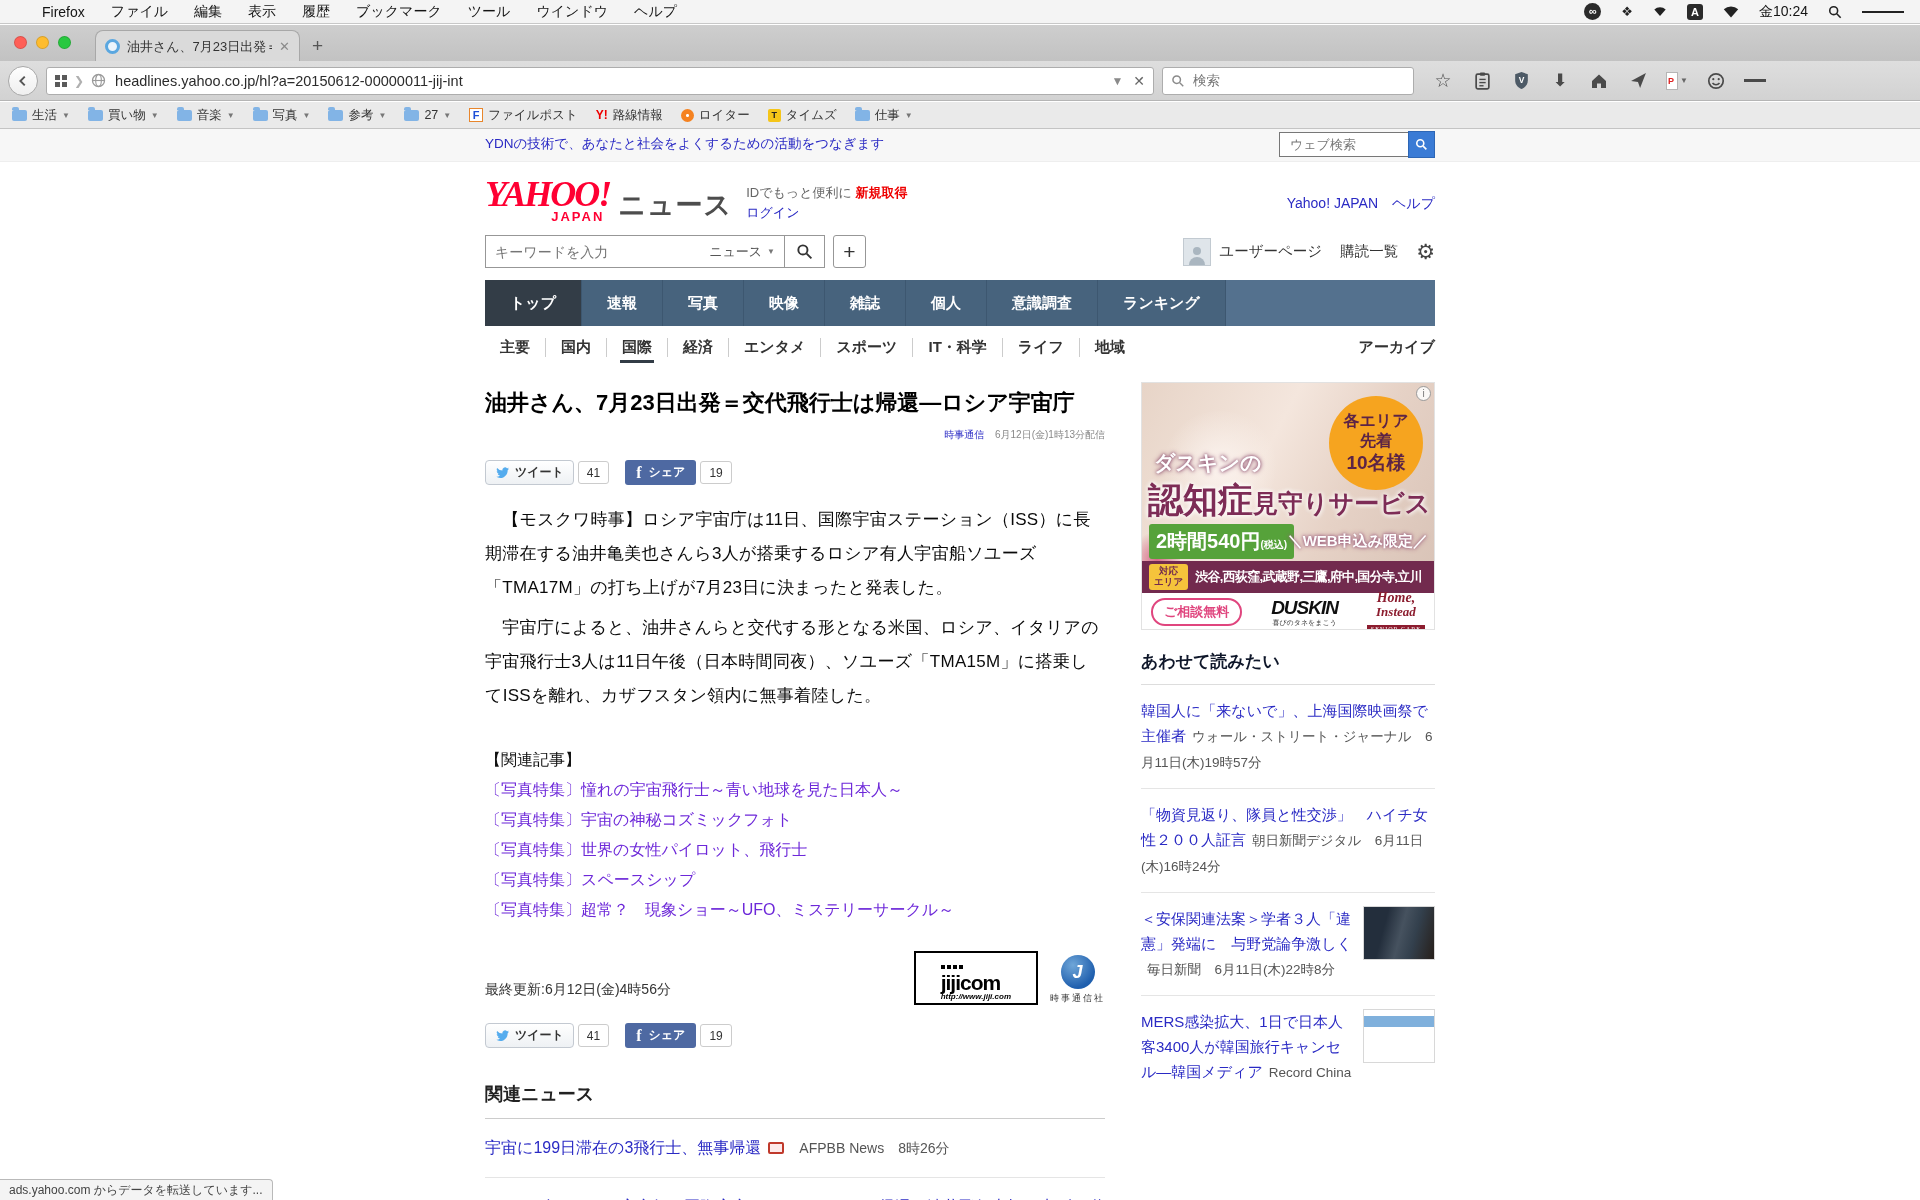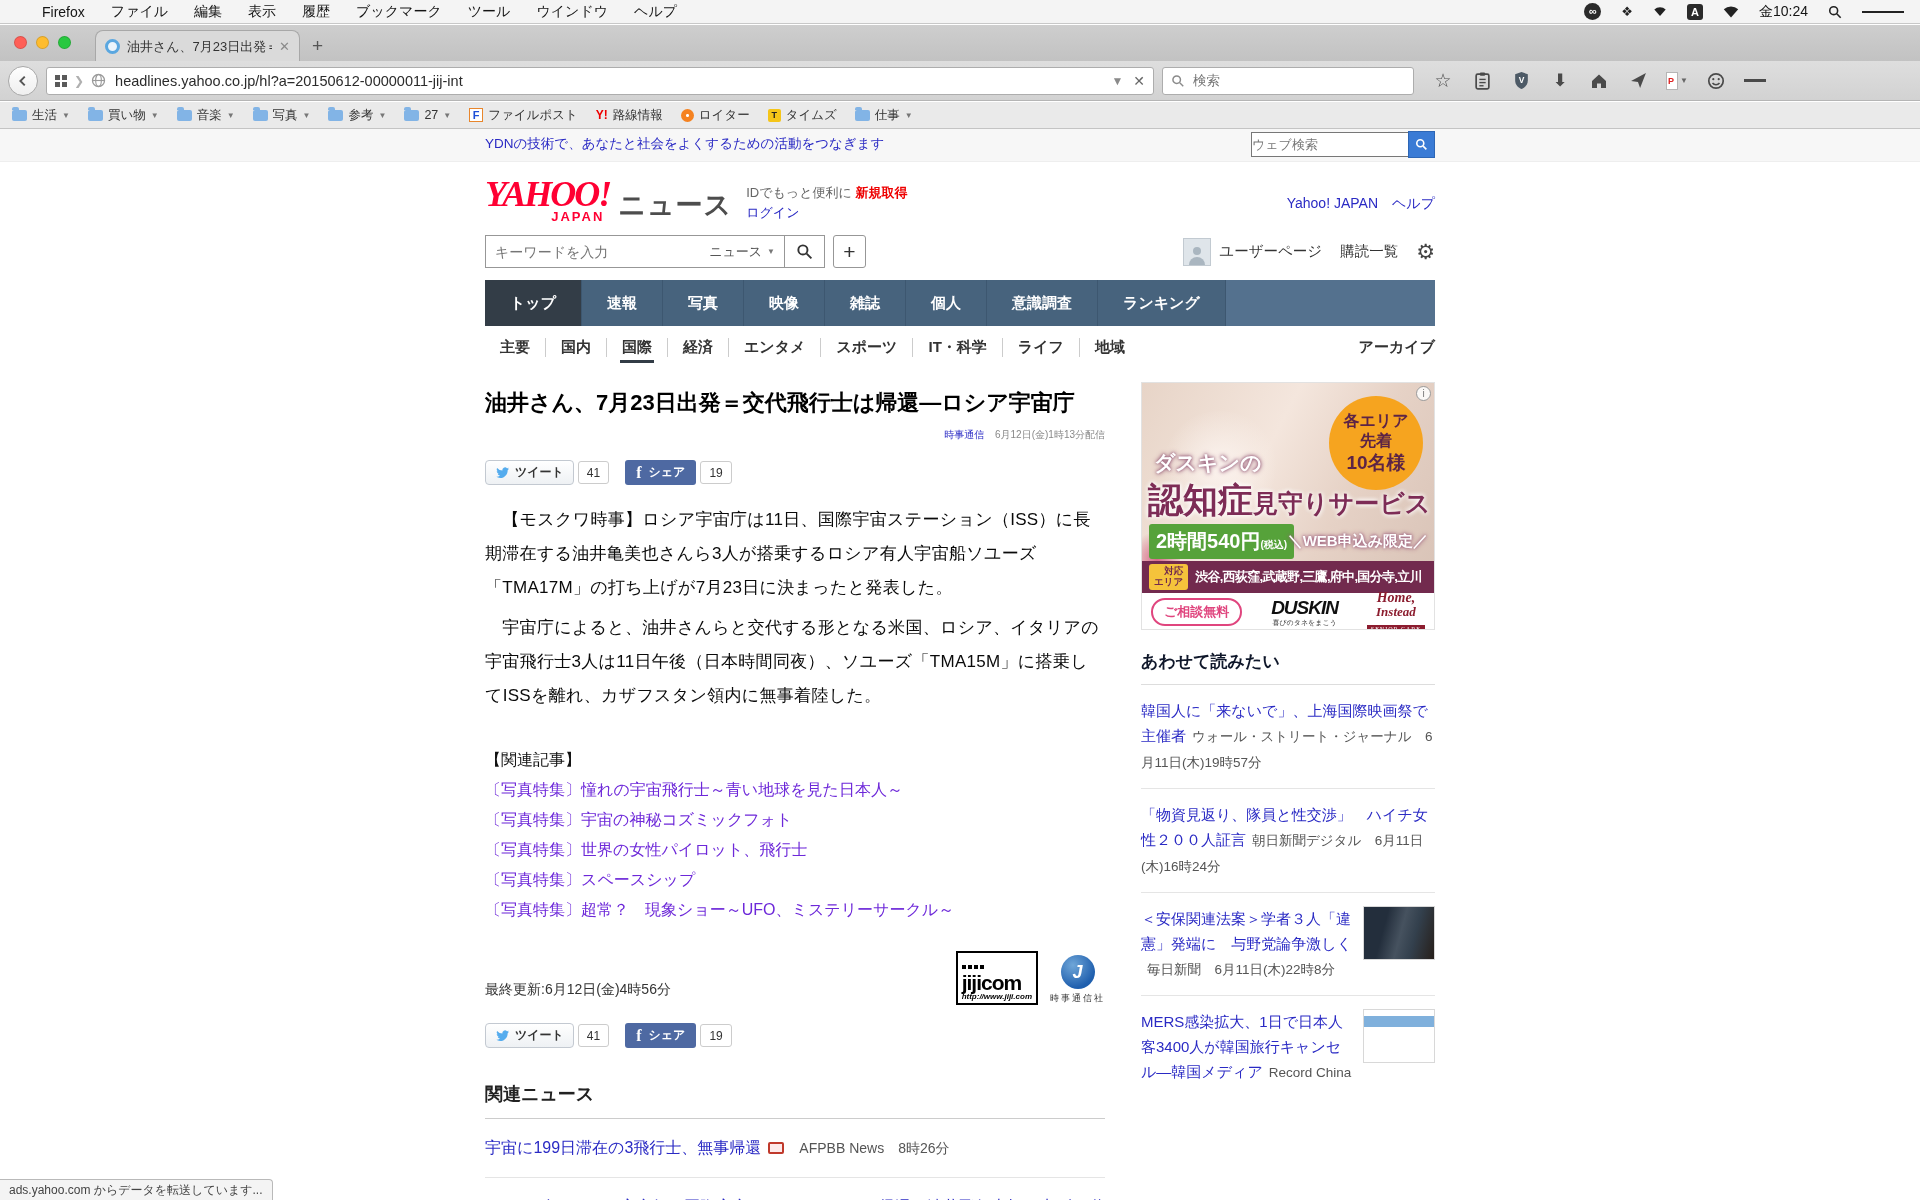--- a/index.html
+++ b/index.html
@@ -79,21 +79,21 @@
     line-height:13px;text-align:center;border-radius:2px;}
 
   
   .viewport{position:absolute;top:126px;left:0;right:0;bottom:0;background:#fff;overflow:hidden;}
   .content{width:950px;margin:0 auto;}
 
   .ydn-strip{background:#f7f7f7;height:36px;border-bottom:1px solid #eee;}
   .ydn-strip .content{display:flex;align-items:center;height:36px;}
   .promo{color:#2a2ac4;font-size:13.5px;}
   .websearch{margin-left:auto;display:flex;align-items:center;}
-  .websearch input{width:158px;height:25px;border:1px solid #777;padding:0 0;font-size:13px;outline:none;}
+  .websearch input{width:130px;height:25px;border:1px solid #777;padding:0 10px;font-size:13px;outline:none;}
   .ws-btn{width:27px;height:27px;background:#3a7bd5;border:1px solid #2d66b5;display:flex;
     align-items:center;justify-content:center;margin-left:-1px;}
 
   .header-row{display:flex;align-items:flex-end;padding:14px 0 8px;}
   .ylogo{display:flex;align-items:flex-end;gap:8px;}
   .ylogo .ywrap{display:flex;flex-direction:column;align-items:flex-end;line-height:1;}
   .yahoo-word{color:#ff0033;font-family:"Liberation Serif","DejaVu Serif",serif;
     font-weight:bold;font-style:italic;font-size:36px;letter-spacing:-2px;}
   .japan-word{color:#ff0033;font-size:13px;font-weight:bold;letter-spacing:2px;margin:-2px 6px 0 0;}
   .news-word{font-size:27px;font-weight:bold;color:#4d4d4d;letter-spacing:1px;}
@@ -147,21 +147,21 @@
   .fb-f{font-family:"Liberation Serif","DejaVu Serif",serif;font-size:16px;font-weight:bold;}
 
   .bodytext p{font-size:17px;line-height:34px;letter-spacing:.3px;margin:0 0 6px;color:#0a0a0a;}
   .related{margin-top:32px;}
   .related .rhead{font-size:16px;line-height:30px;color:#111;}
   .related a{display:block;font-size:16px;line-height:30px;color:#6d28d9;}
 
   .updated-row{display:flex;align-items:flex-end;margin-top:26px;}
   .updated{font-size:14px;color:#333;padding-bottom:6px;}
   .logos{margin-left:auto;display:flex;align-items:flex-end;gap:12px;}
-  .jijibox{border:2px solid #000;padding:3px 4px 2px;line-height:1;}
+  .jijibox{border:2px solid #000;padding:3px 25px 2px;line-height:1;}
   .jiji-dots i{display:inline-block;width:4px;height:4px;background:#000;margin-right:2px;}
   .jijiword{font-size:21px;font-weight:900;letter-spacing:-1px;color:#000;}
   .jijiurl{font-size:8px;font-style:italic;text-align:right;color:#000;font-weight:bold;}
   .jijimark{display:flex;flex-direction:column;align-items:center;}
   .jijicircle{width:34px;height:34px;border-radius:50%;color:#fff;font-weight:bold;font-style:italic;
     background:radial-gradient(circle at 35% 30%,#6fa6d8,#1f5fae 70%);display:flex;
     align-items:center;justify-content:center;font-size:18px;}
   .jijiname{font-size:9px;color:#333;letter-spacing:2px;margin-top:3px;}
 
   .relnews h2{font-size:18px;margin:34px 0 0;padding-bottom:12px;border-bottom:1px solid #ccc;color:#222;}
@@ -191,21 +191,21 @@
     text-shadow:0 0 5px #fff,0 0 5px #fff;z-index:2;}
   .ad-title .big{font-size:35px;}.ad-title .small{font-size:25px;}
   .ad-price{position:absolute;left:7px;top:141px;background:#56a23a;color:#fff;font-weight:bold;
     font-size:20px;padding:4px 7px;border-radius:3px;z-index:2;}
   .ad-price .tax{font-size:10px;}
   .ad-web{position:absolute;right:6px;top:149px;color:#fff;font-weight:bold;font-size:15px;
     text-shadow:0 0 3px #9a5a7a,0 0 5px #9a5a7a;z-index:2;}
   .ad-band{position:absolute;left:0;right:0;top:178px;height:32px;background:#722a4e;
     display:flex;align-items:center;gap:7px;padding:0 7px;z-index:2;}
   .ad-badge{background:#f5c33b;color:#722a4e;font-size:9.5px;font-weight:bold;border-radius:3px;
-    padding:2px 5px;line-height:1.15;text-align:right;}
+    padding:2px 5px;line-height:1.15;text-align:center;}
   .ad-areas{color:#fff;font-size:13px;font-weight:bold;letter-spacing:-.7px;white-space:nowrap;}
   .ad-bottom{position:absolute;left:0;right:0;top:210px;height:38px;background:#fff;display:flex;
     align-items:center;justify-content:space-between;padding:0 9px;z-index:2;}
   .consult{border:2px solid #e0457e;color:#e0457e;border-radius:15px;font-size:13px;
     font-weight:bold;padding:3px 11px;}
   .duskin{display:flex;flex-direction:column;align-items:center;line-height:1;}
   .duskin .d1{font-style:italic;font-weight:900;font-size:19px;color:#101010;letter-spacing:-1px;}
   .duskin .d2{font-size:7px;color:#333;margin-top:2px;}
   .homeinstead{text-align:center;color:#8c1d2f;font-family:"Liberation Serif","DejaVu Serif",serif;line-height:1;}
   .homeinstead .h1{font-size:14px;font-style:italic;font-weight:bold;}

